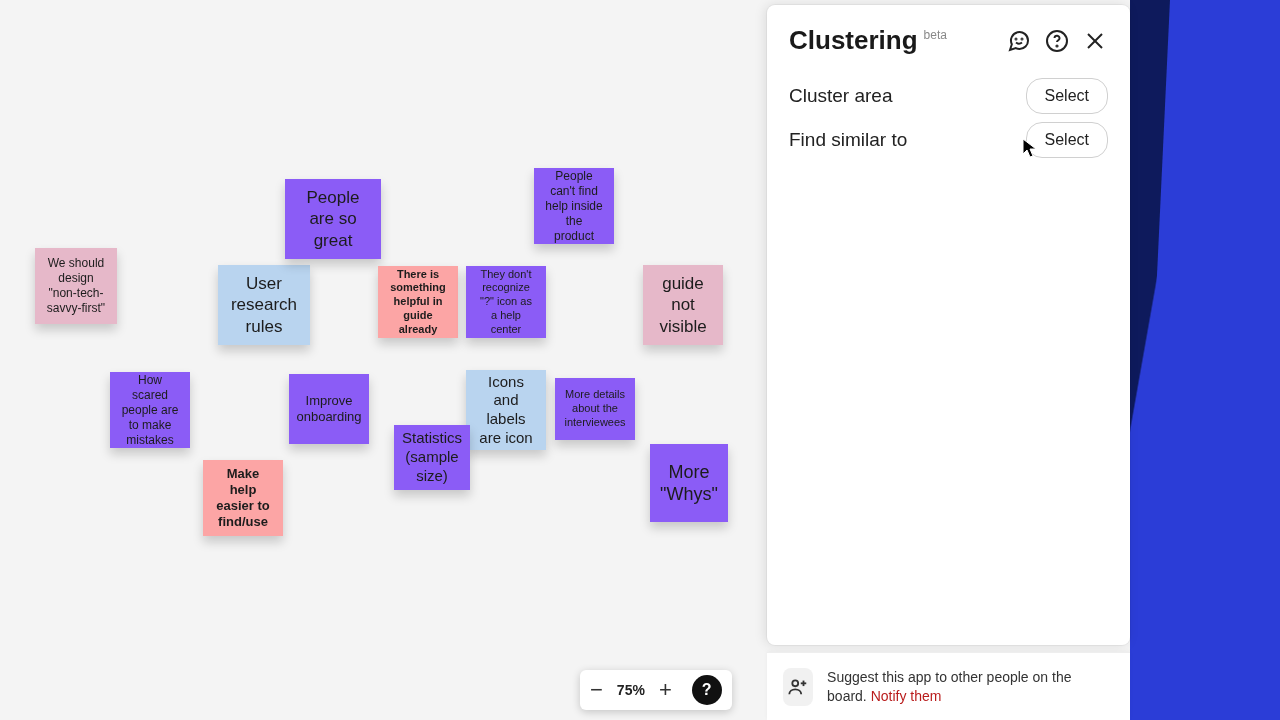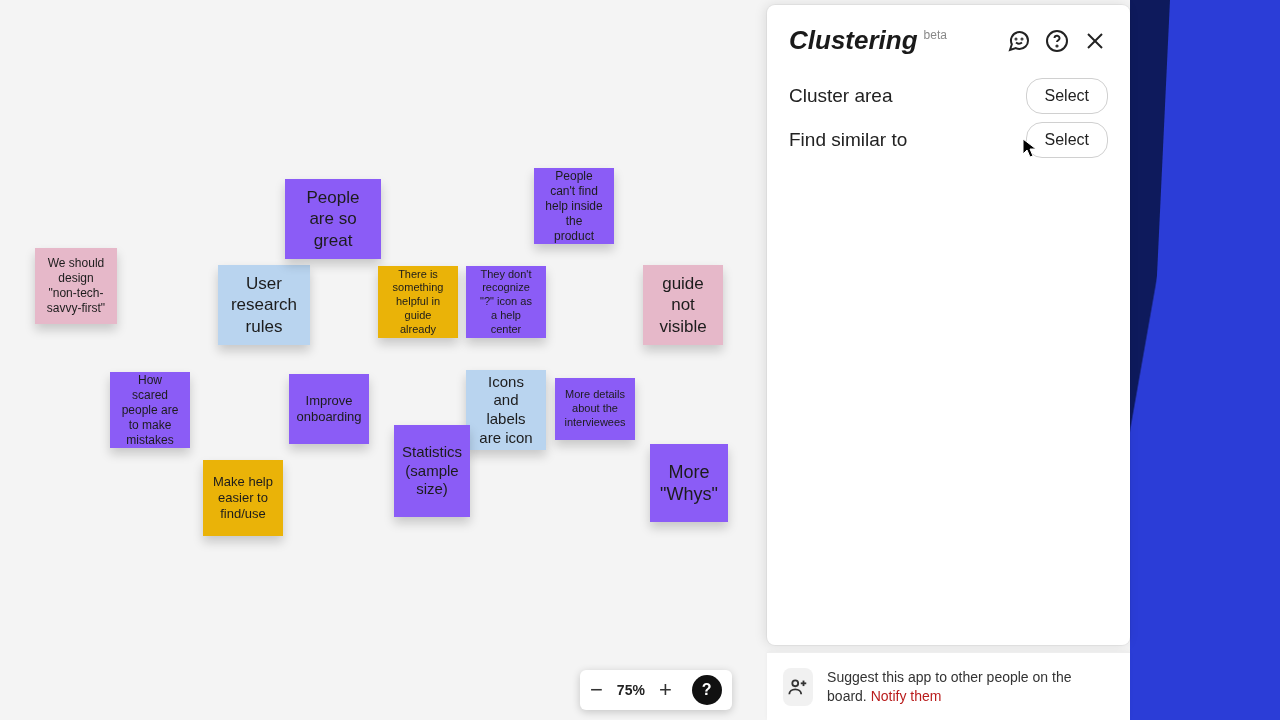--- a/index.html
+++ b/index.html
@@ -7,32 +7,32 @@
   .stage { position: relative; width: 1280px; height: 720px; background: #f4f4f4; }
   .blue-side { position: absolute; top: 0; right: 0; width: 150px; height: 720px; background: #2b3dd7; }
   .blue-side::before {
     content: ""; position: absolute; left: 0; top: 0; width: 40px; height: 720px;
     background: linear-gradient(100deg, #0e1a5c 0 45%, #2b3dd7 46% 100%);
     clip-path: polygon(0 0, 100% 0, 15% 100%, 0 100%);
   }
   .board { position: absolute; left: 0; top: 0; width: 1130px; height: 720px; }
   .sticky { position: absolute; padding: 8px 10px; text-align: center; display: flex; align-items: center; justify-content: center; line-height: 1.25; box-shadow: 0 6px 10px rgba(0,0,0,0.18); color: #1c1c1c; }
   .yellow { background: #8b5cf6; }
-  .green  { background: #eab308; }
+  .green  { background: #fca5a5; font-weight: bold; }
   .blue   { background: #b9d4ef; }
   .pink   { background: #e6b8c9; }
 
   .bottom-bar { position: absolute; bottom: 10px; left: 580px; height: 40px; background: #fff; border-radius: 6px; box-shadow: 0 2px 8px rgba(0,0,0,0.2); display: flex; align-items: center; padding: 0 10px; gap: 14px; }
   .zm-btn { font-size: 22px; color: #333; cursor: pointer; user-select: none; line-height: 1; }
   .zm-val { font-size: 14px; font-weight: 600; color: #222; }
   .help-fab { width: 30px; height: 30px; border-radius: 50%; background: #111; color: #fff; display: flex; align-items: center; justify-content: center; font-weight: 700; font-size: 16px; margin-left: 6px; }
 
   .panel { position: absolute; top: 5px; right: 150px; width: 363px; height: 640px; background: #fff; border-radius: 8px; box-shadow: -2px 0 12px rgba(0,0,0,0.1), 0 0 0 1px rgba(0,0,0,0.04); display: flex; flex-direction: column; }
   .panel-head { display: flex; align-items: center; padding: 20px 22px 10px 22px; }
-  .panel-title { font-size: 26px; font-weight: 800; color: #1a1a1a; font-style: italic; }
+  .panel-title { font-size: 26px; font-weight: 800; color: #1a1a1a; }
   .beta { font-size: 12px; color: #888; margin-left: 6px; position: relative; top: -6px; }
   .panel-actions { margin-left: auto; display: flex; align-items: center; gap: 12px; }
   .icon-btn { width: 26px; height: 26px; display: flex; align-items: center; justify-content: center; cursor: pointer; color: #222; }
   .icon-btn svg { width: 24px; height: 24px; stroke: currentColor; fill: none; stroke-width: 2; }
   .panel-body { padding: 12px 22px; display: flex; flex-direction: column; gap: 8px; }
   .row { display: flex; align-items: center; }
   .row-label { font-size: 19px; color: #222; }
   .select-btn { margin-left: auto; background: #fff; border: 1px solid #d0d0d0; border-radius: 16px; padding: 8px 18px; font-size: 16px; color: #222; cursor: pointer; }
 
   .cursor { position: absolute; width: 16px; height: 22px; pointer-events: none; z-index: 50; }
@@ -55,21 +55,21 @@
       <div class="sticky blue" style="left: 190px; top: 265px; width: 92px; height: 80px; font-size: 17px; margin-left: 28px;">User research rules</div>
       <div class="sticky yellow" style="left: 285px; top: 179px; width: 96px; height: 80px; font-size: 17px;">People are so great</div>
       <div class="sticky green" style="left: 378px; top: 266px; width: 80px; height: 72px; font-size: 11px;">There is something helpful in guide already</div>
       <div class="sticky yellow" style="left: 466px; top: 266px; width: 80px; height: 72px; font-size: 11px;">They don't recognize "?" icon as a help center</div>
       <div class="sticky yellow" style="left: 534px; top: 168px; width: 80px; height: 76px; font-size: 12px;">People can't find help inside the product</div>
       <div class="sticky pink" style="left: 643px; top: 265px; width: 80px; height: 80px; font-size: 17px;">guide not visible</div>
       <div class="sticky yellow" style="left: 110px; top: 372px; width: 80px; height: 76px; font-size: 12px;">How scared people are to make mistakes</div>
       <div class="sticky yellow" style="left: 289px; top: 374px; width: 80px; height: 70px; font-size: 13px;">Improve onboarding</div>
       <div class="sticky blue" style="left: 466px; top: 370px; width: 80px; height: 80px; font-size: 15px;">Icons and labels are icon</div>
       <div class="sticky yellow" style="left: 555px; top: 378px; width: 80px; height: 62px; font-size: 11px;">More details about the interviewees</div>
-      <div class="sticky yellow" style="left: 394px; top: 425px; width: 76px; height: 92px; font-size: 15px;">Statistics (sample size)</div>
+      <div class="sticky yellow" style="left: 394px; top: 425px; width: 76px; height: 65px; font-size: 15px;">Statistics (sample size)</div>
       <div class="sticky green" style="left: 203px; top: 460px; width: 80px; height: 76px; font-size: 13px;">Make help easier to find/use</div>
       <div class="sticky yellow" style="left: 650px; top: 444px; width: 78px; height: 78px; font-size: 18px;">More "Whys"</div>
     </div>
 
   <div class="panel">
     <div class="panel-head">
       <span class="panel-title">Clustering</span>
       <span class="beta">beta</span>
       <div class="panel-actions">
         <div class="icon-btn">

